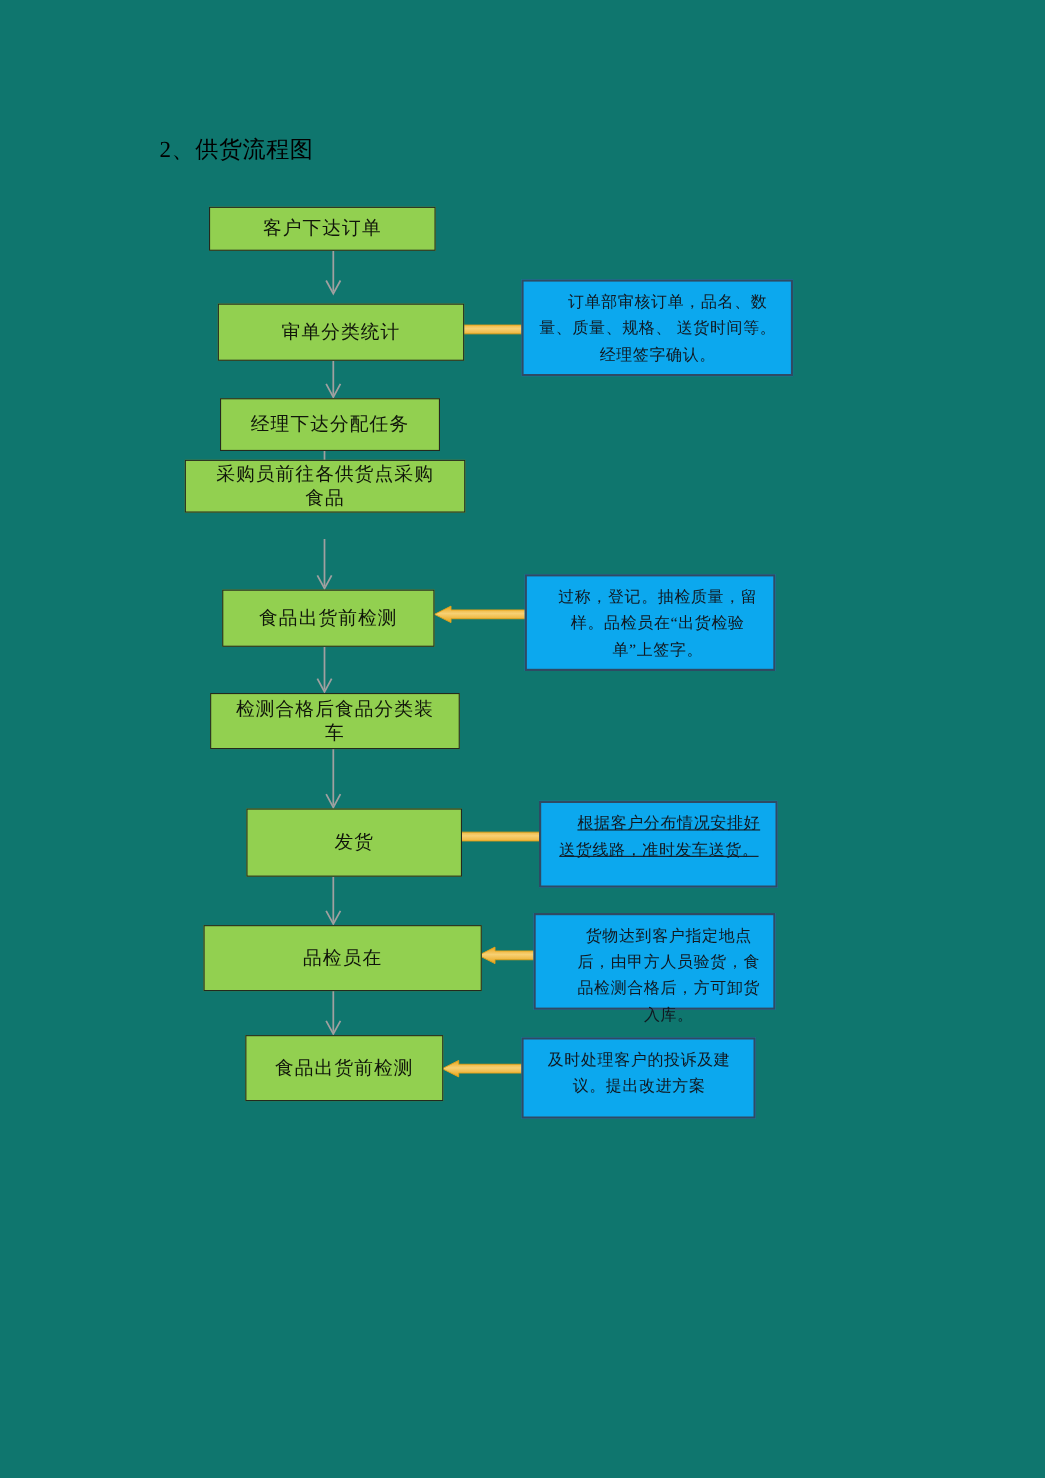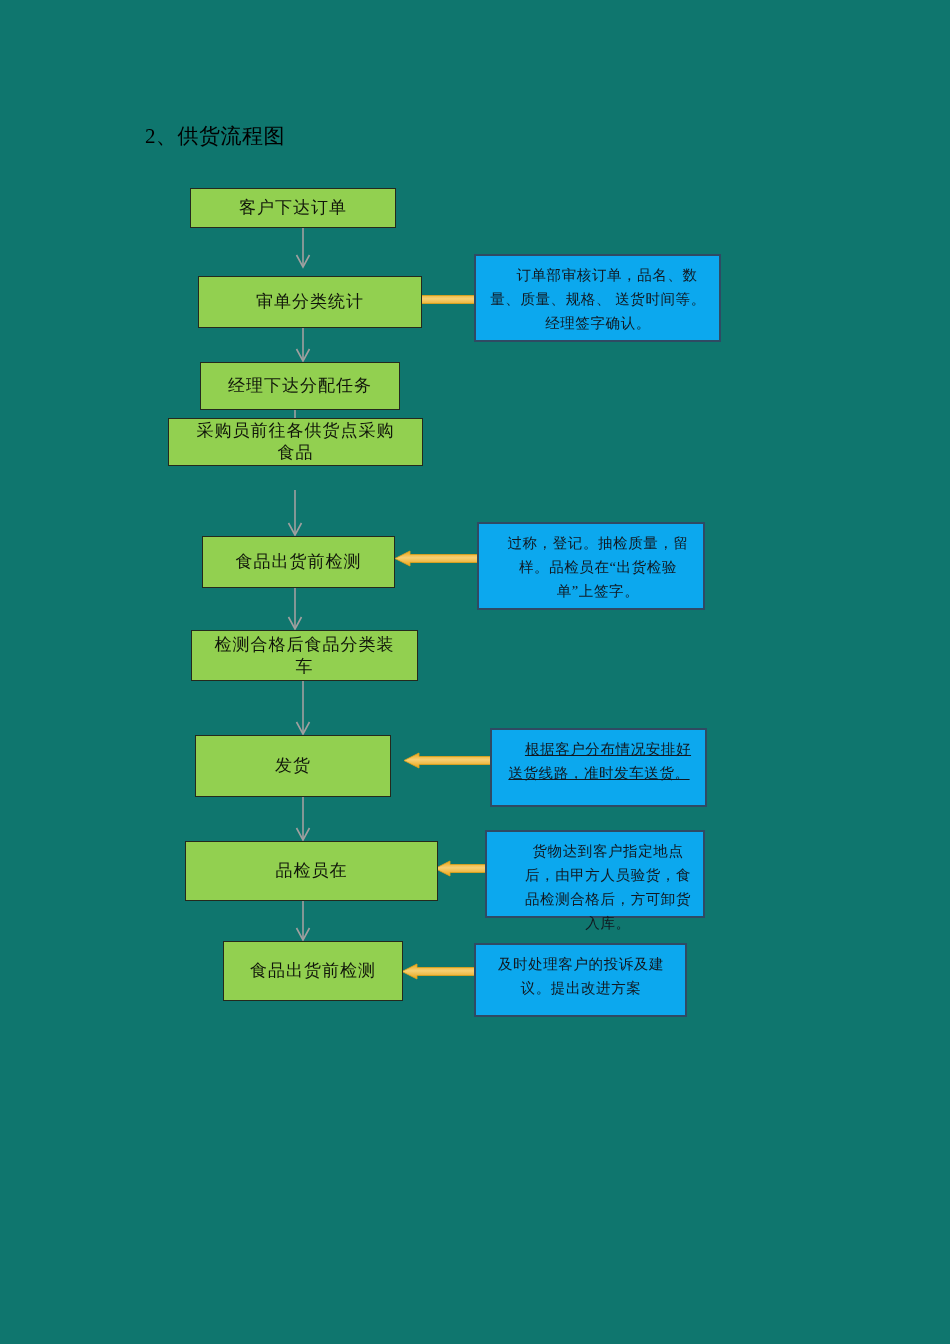--- a/index.html
+++ b/index.html
@@ -211,21 +211,21 @@
       </div>
       <div class="proc-box" style="left: 168px; top: 418px; width: 255px; height: 48px; background: rgb(146, 208, 80); border-color: rgb(36, 41, 29); color: rgb(16, 21, 10);">
         <span>采购员前往各供货点采购食品</span>
       </div>
       <div class="proc-box" style="left: 202px; top: 536px; width: 193px; height: 52px; background: rgb(146, 208, 80); border-color: rgb(36, 41, 29); color: rgb(16, 21, 10);">
         <span>食品出货前检测</span>
       </div>
       <div class="proc-box" style="left: 191px; top: 630px; width: 227px; height: 51px; background: rgb(146, 208, 80); border-color: rgb(36, 41, 29); color: rgb(16, 21, 10);">
         <span>检测合格后食品分类装车</span>
       </div>
-      <div class="proc-box" style="left: 195px; top: 735px; width: 196px; height: 62px; background: rgb(146, 208, 80); border-color: rgb(36, 41, 29); color: rgb(16, 21, 10);">
+      <div class="proc-box" style="left: 224px; top: 735px; width: 196px; height: 62px; background: rgb(146, 208, 80); border-color: rgb(36, 41, 29); color: rgb(16, 21, 10);">
         <span>发货</span>
       </div>
       <div class="proc-box" style="left: 185px; top: 841px; width: 253px; height: 60px; background: rgb(146, 208, 80); border-color: rgb(36, 41, 29); color: rgb(16, 21, 10);">
         <span>品检员在</span>
       </div>
       <div class="proc-box" style="left: 223px; top: 941px; width: 180px; height: 60px; background: rgb(146, 208, 80); border-color: rgb(36, 41, 29); color: rgb(16, 21, 10);">
         <span>食品出货前检测</span>
       </div>
     </div>
 

